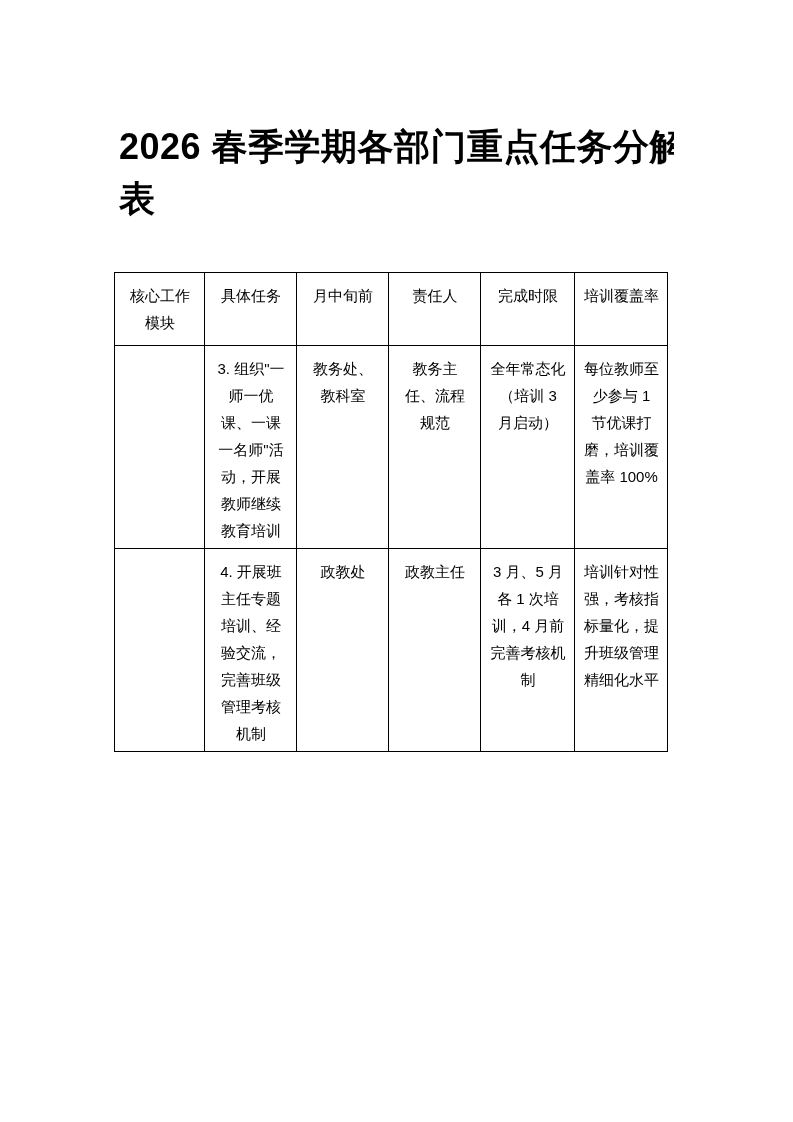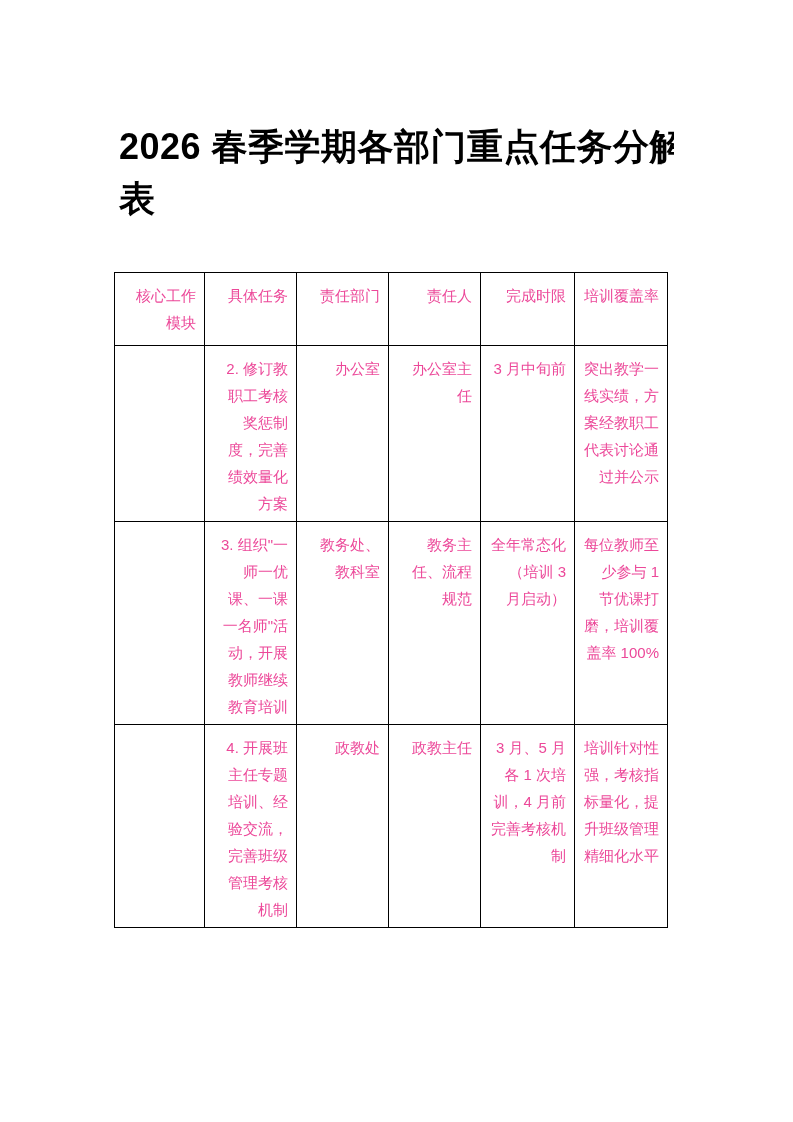--- a/index.html
+++ b/index.html
@@ -35,26 +35,26 @@
     left: 114px;
     top: 272px;
     width: 553px;
     border-collapse: collapse;
     table-layout: fixed;
   }
   .task-table th,
   .task-table td {
     border: 1px solid #000000;
     vertical-align: top;
-    text-align: right;
+    text-align: center;
     padding: 9px 8px 4px 9px;
     font-size: 15px;
     line-height: 27px;
     font-weight: 400;
-    color: #ec4899;
+    color: #000000;
     word-break: break-all;
     overflow: hidden;
   }
   .task-table thead tr   { height: 73px;  }
   .task-table tbody tr.r0 { height: 162px; }
   .task-table tbody tr.r1 { height: 145px; }
   .task-table tbody tr.r2 { height: 166px; }
   .task-table tbody tr.r3 { height: 164px; }
 </style>
 </head>
@@ -73,35 +73,27 @@
       <col style="width:92px">
       <col style="width:92px">
       <col style="width:92px">
       <col style="width:94px">
       <col style="width:93px">
     </colgroup>
     <thead>
       <tr>
         <th>核心工作模块</th>
         <th>具体任务</th>
-        <th>责任部门</th>
+        <th>月中旬前</th>
         <th>责任人</th>
         <th>完成时限</th>
         <th>培训覆盖率</th>
       </tr>
     </thead>
     <tbody>
-      <tr class="r1">
-        <td></td>
-        <td>2. 修订教职工考核奖惩制度，完善绩效量化方案</td>
-        <td>办公室</td>
-        <td>办公室主任</td>
-        <td>3 月中旬前</td>
-        <td>突出教学一线实绩，方案经教职工代表讨论通过并公示</td>
-      </tr>
       <tr class="r2">
         <td></td>
         <td>3. 组织"一师一优课、一课一名师"活动，开展教师继续教育培训</td>
         <td>教务处、教科室</td>
         <td>教务主任、流程规范</td>
         <td>全年常态化（培训 3 月启动）</td>
         <td>每位教师至少参与 1 节优课打磨，培训覆盖率 100%</td>
       </tr>
       <tr class="r3">
         <td></td>

